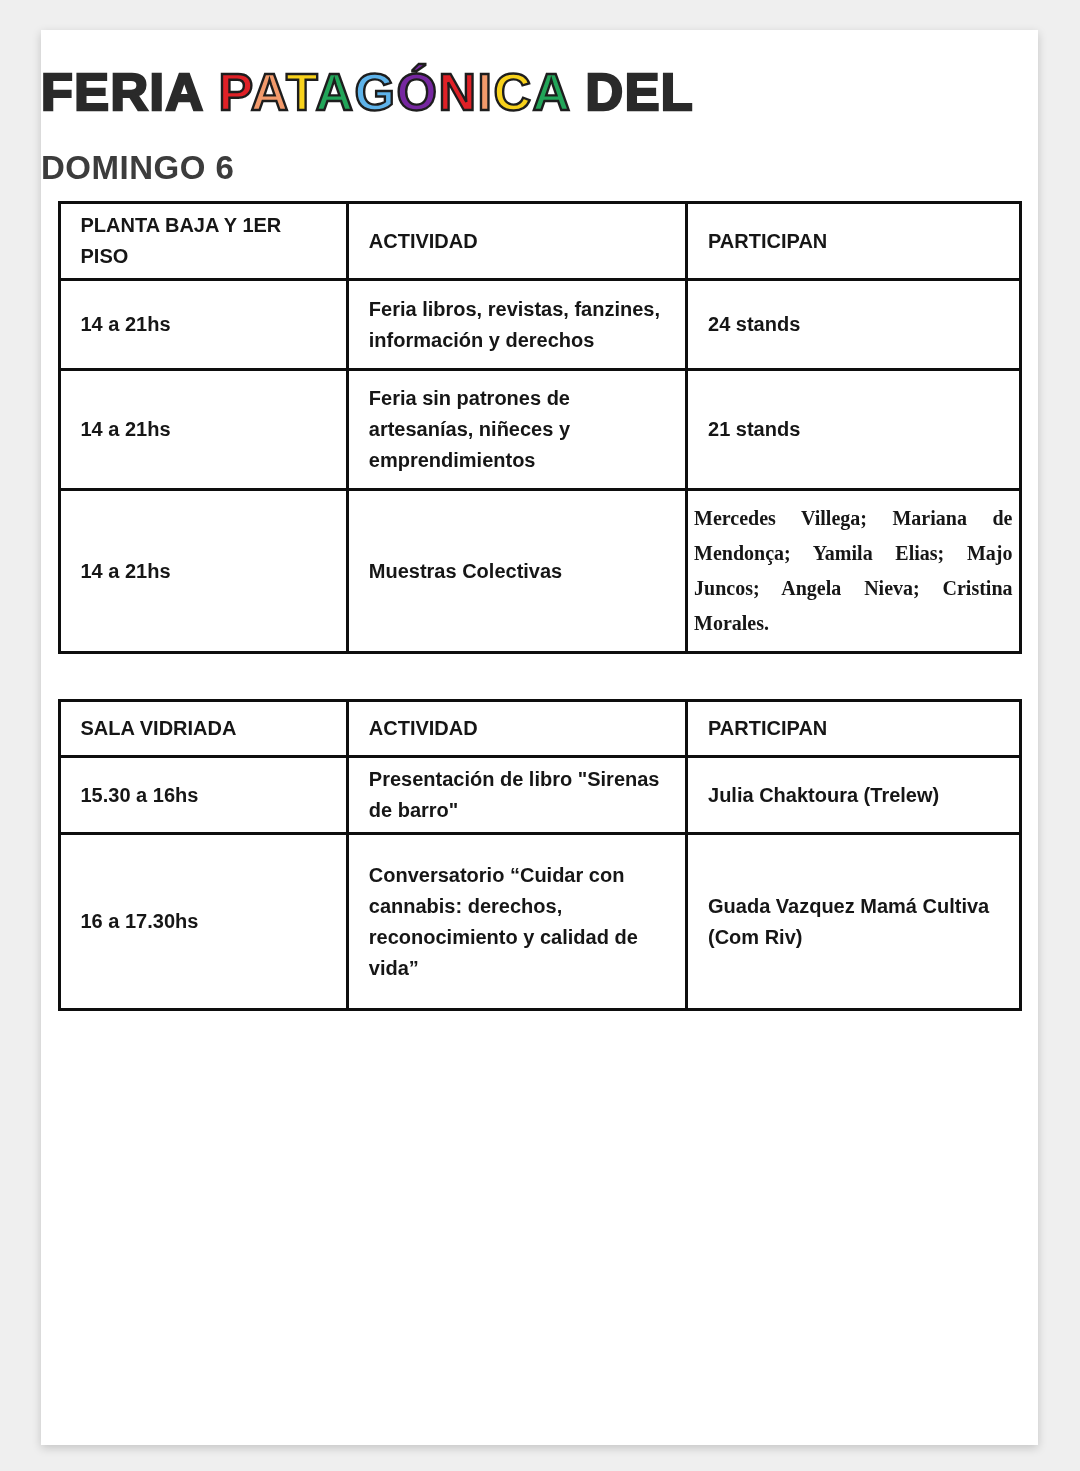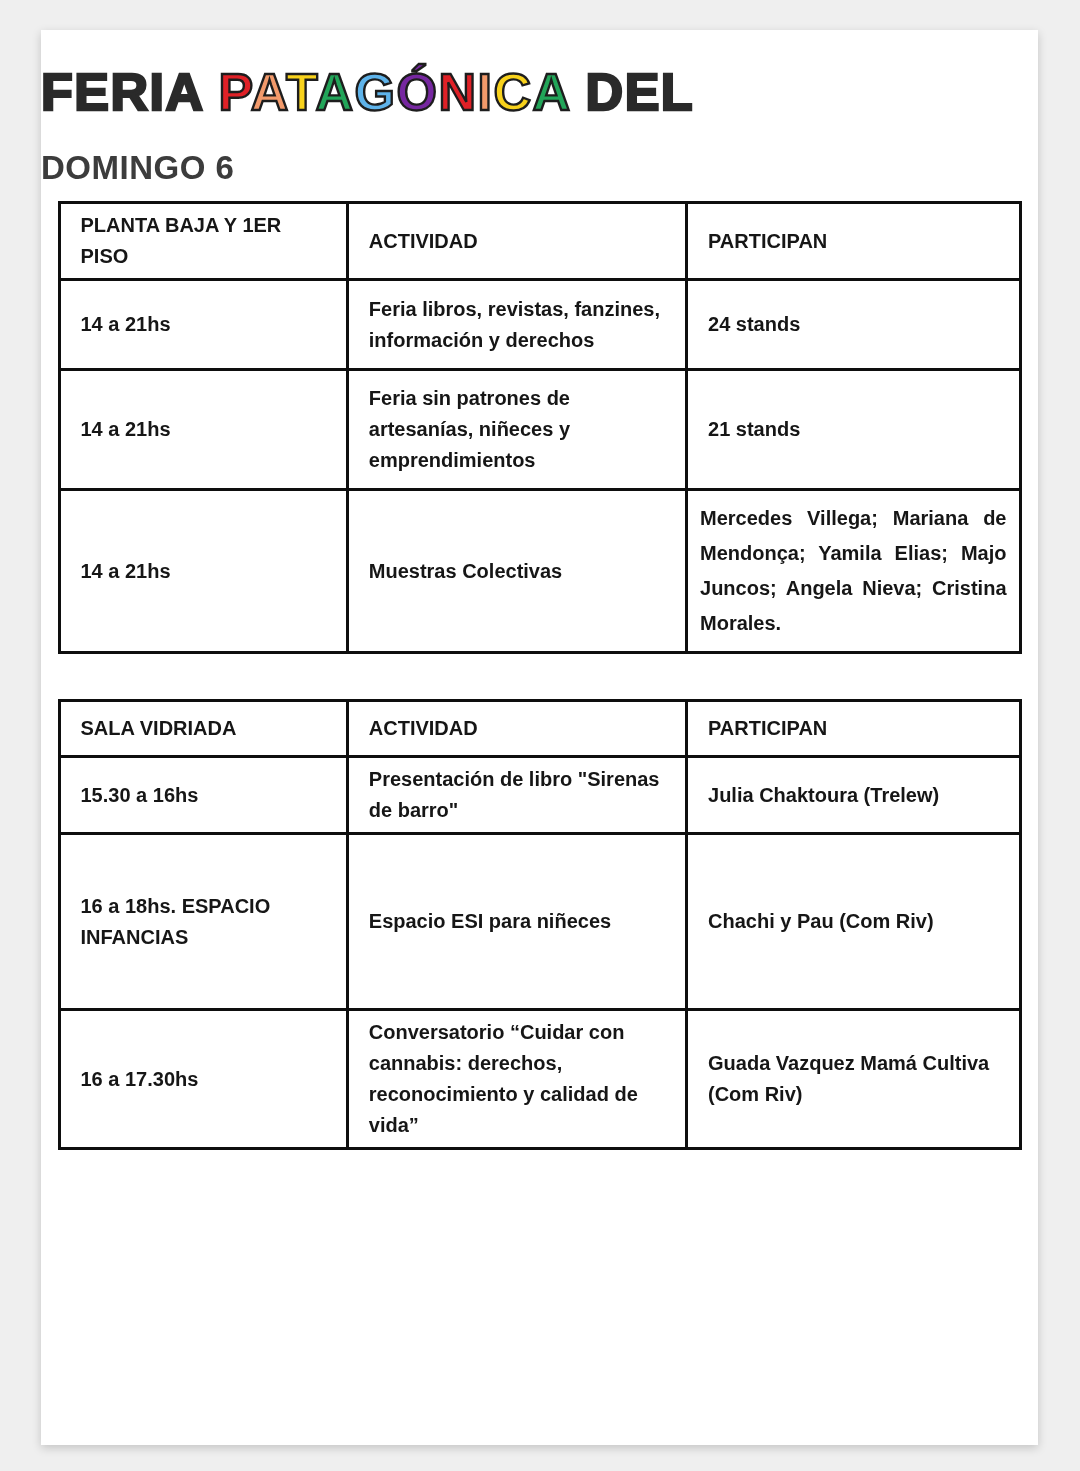--- a/index.html
+++ b/index.html
@@ -68,22 +68,23 @@
   table.schedule td { font-size: 20px; }
   #table1 { margin-top: 14px; }
   #table2 { margin-top: 45px; }
   #table1 thead th { height: 72px; }
   #table1 tbody tr:nth-child(1) td { height: 90px; }
   #table1 tbody tr:nth-child(2) td { height: 120px; }
   #table1 tbody tr:nth-child(3) td { height: 152px; }
   
   #table1 tbody tr:nth-child(3) td:last-child {
     text-align: justify;
-    padding: 10px 12px;
+    padding: 10px 6px;
     line-height: 1.75;
+    font-family: Liberation Serif, serif;
   }
   #table2 thead th { height: 56px; }
   #table2 tbody tr:nth-child(1) td { height: 62px; }
   #table2 tbody tr:nth-child(2) td { height: 176px; }
   #table2 tbody tr:nth-child(3) td { height: 94px; }
   #table2 tbody tr:nth-child(4) td { height: 144px; }
 </style>
 </head>
 <body>
 
@@ -141,26 +142,20 @@
         </tr>
       </thead>
       <tbody>
         <tr>
           <td>15.30 a 16hs</td>
           <td>Presentación de libro "Sirenas
 de barro"</td>
           <td>Julia Chaktoura (Trelew)</td>
         </tr>
         <tr>
-          <td>16 a 18hs. ESPACIO
-INFANCIAS</td>
-          <td>Espacio ESI para niñeces</td>
-          <td>Chachi y Pau (Com Riv)</td>
-        </tr>
-        <tr>
           <td>16 a 17.30hs</td>
           <td>Conversatorio “Cuidar con
 cannabis: derechos,
 reconocimiento y calidad de
 vida”</td>
           <td>Guada Vazquez Mamá Cultiva
 (Com Riv)</td>
         </tr>
       </tbody>
     </table>

